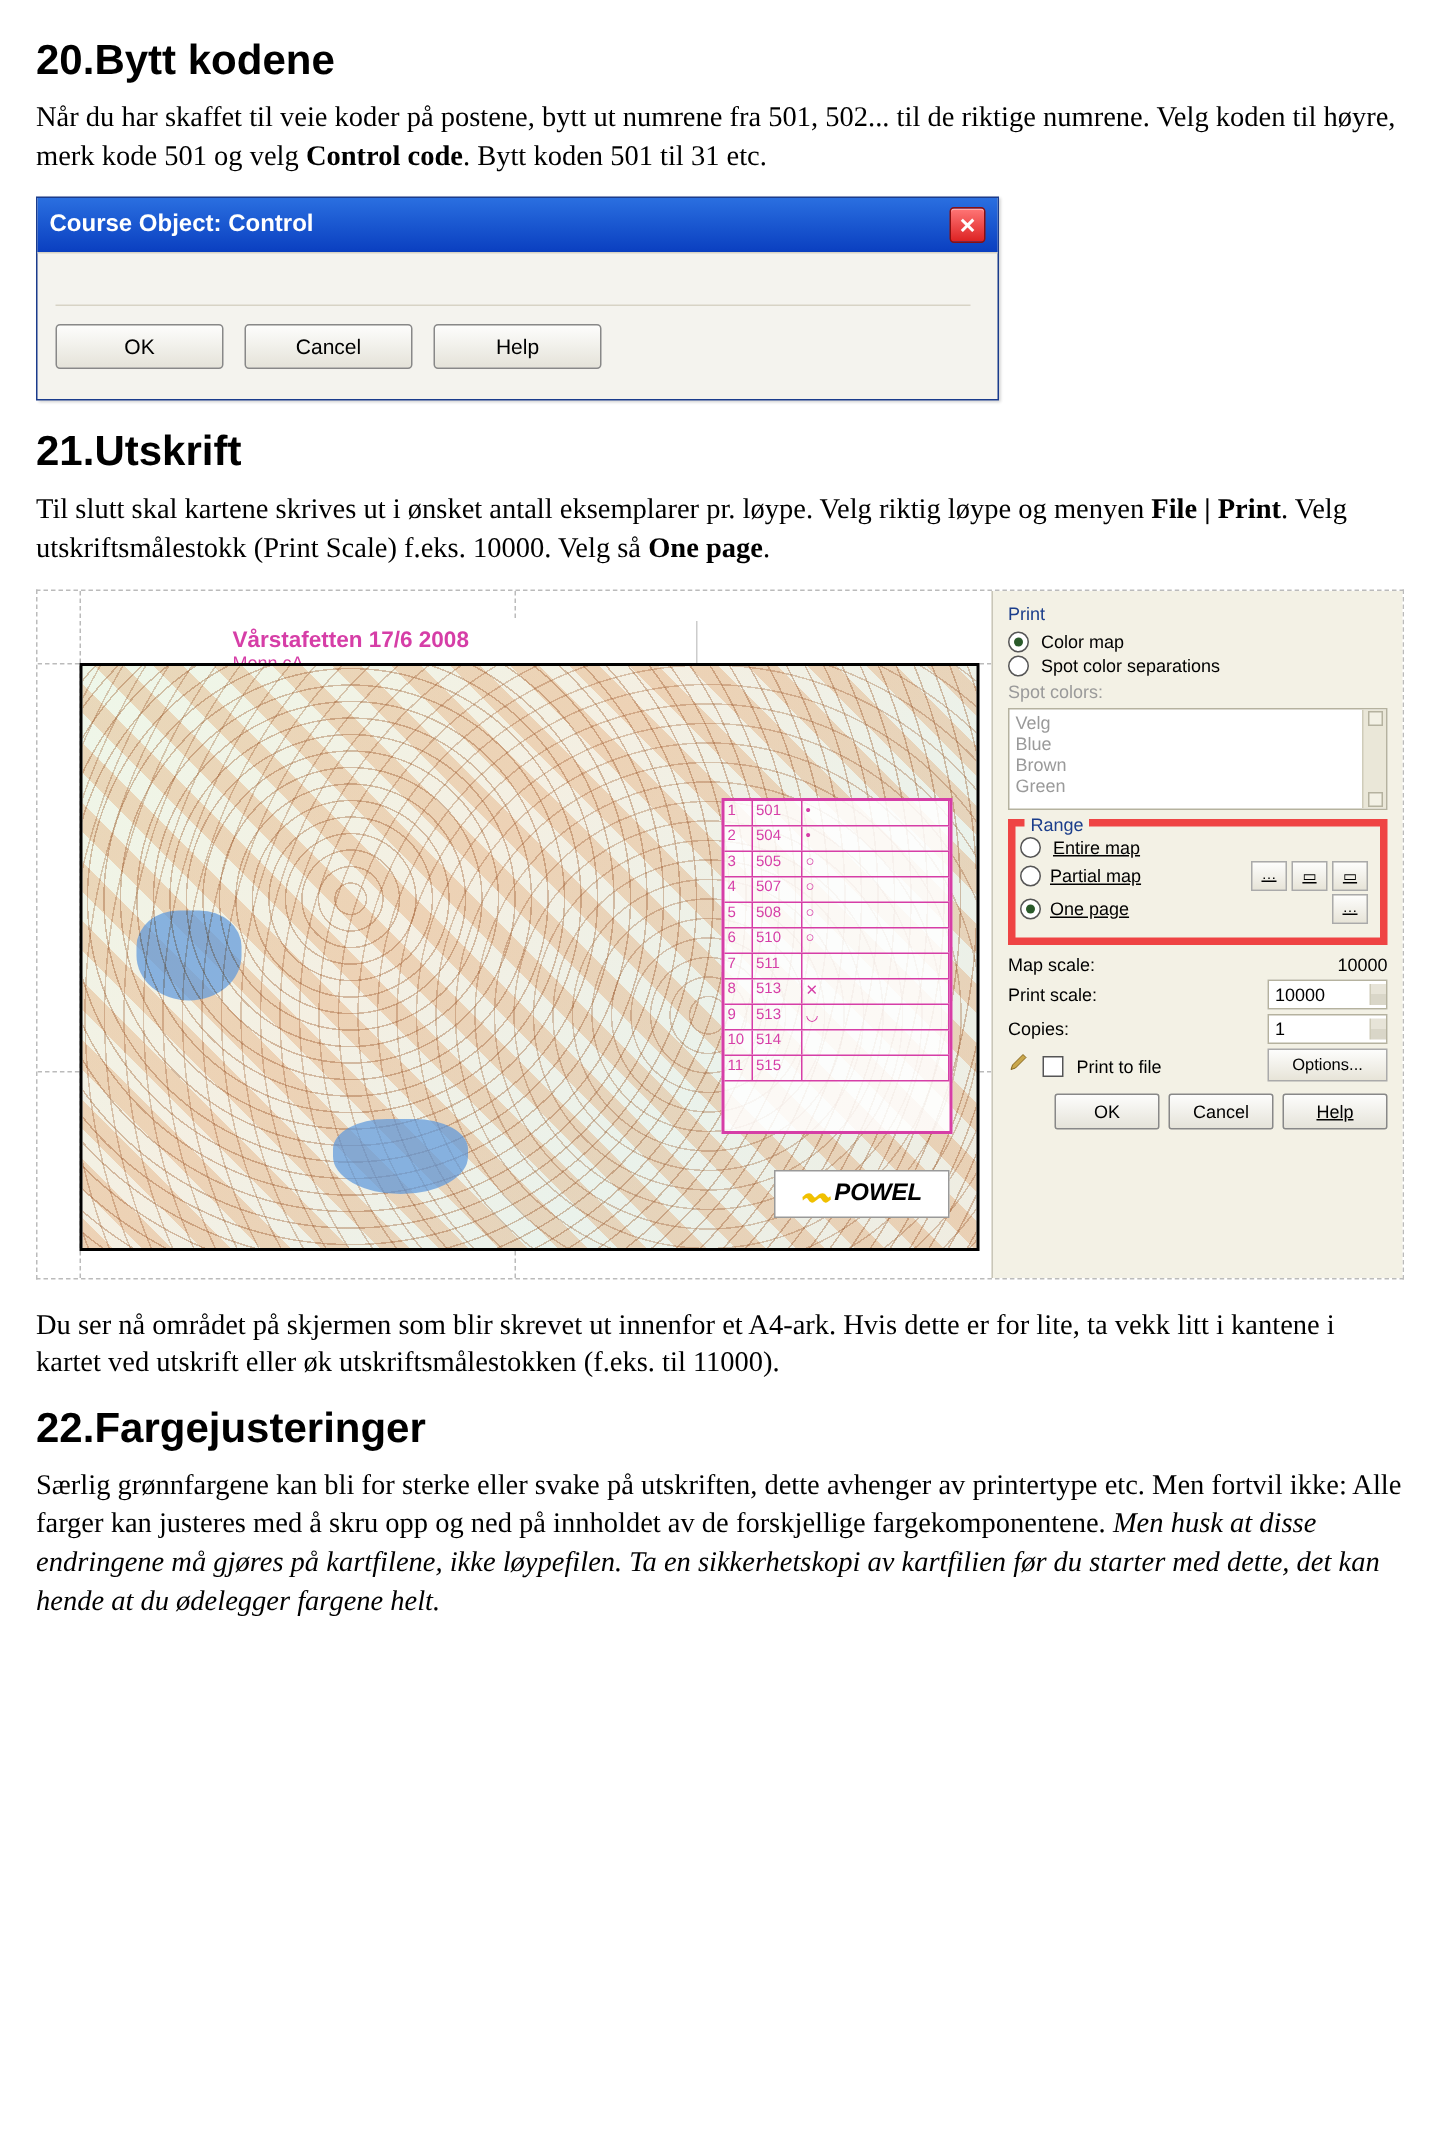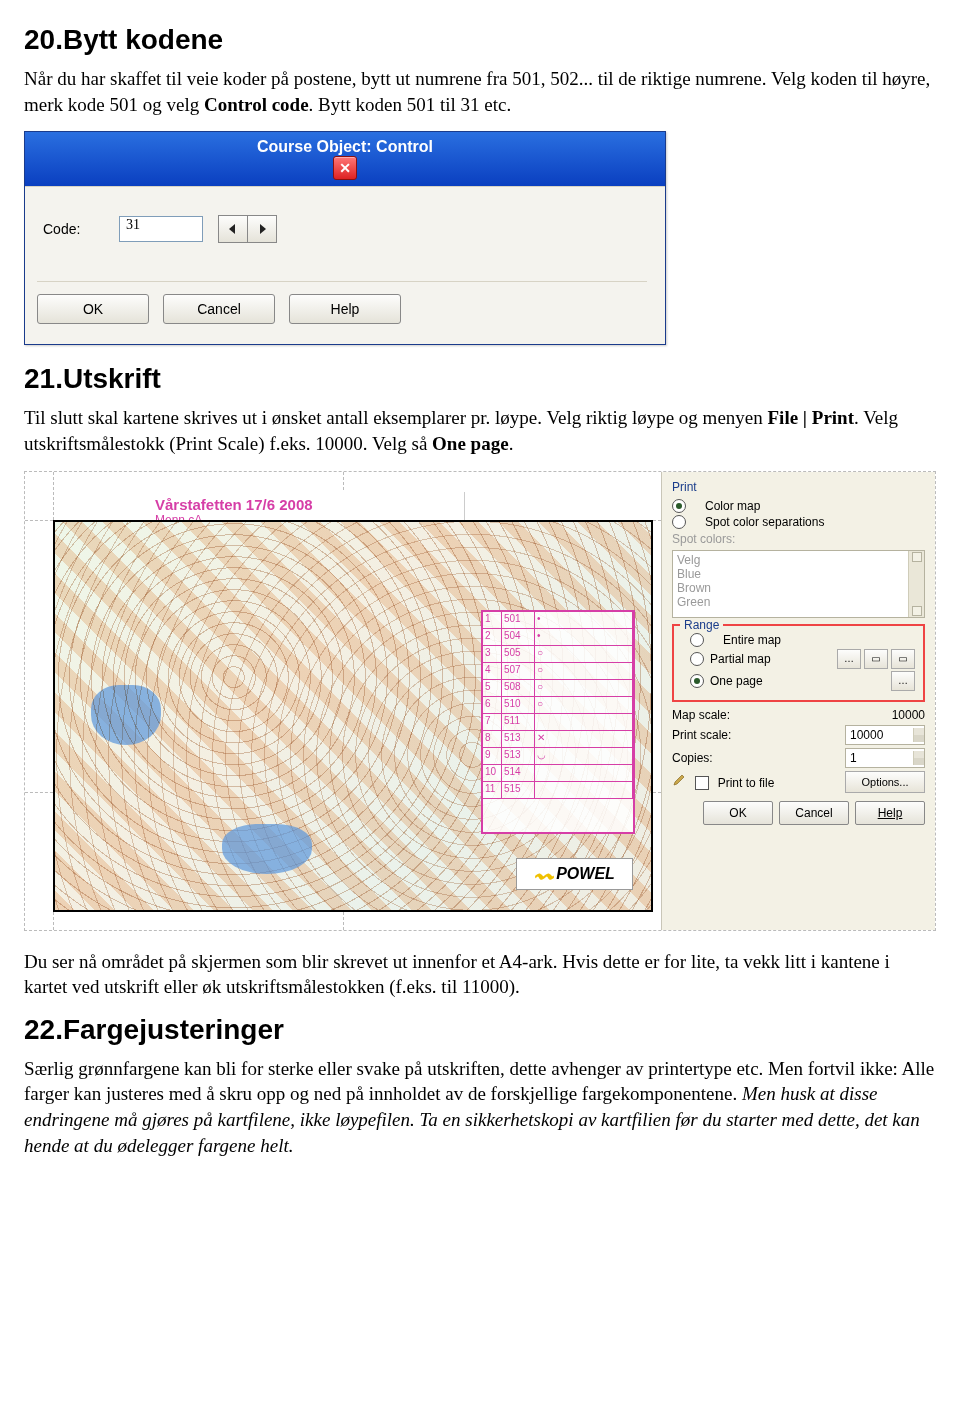--- a/index.html
+++ b/index.html
@@ -36,21 +36,20 @@
   .dlg1-title {
     background: linear-gradient(to bottom, #2a6fe0, #0a3fc0);
     color: #fff;
     font-family: Tahoma, Arial, sans-serif;
     font-size: 16px;
     font-weight: bold;
     padding: 6px 8px;
     display: flex;
     justify-content: space-between;
     align-items: center;
-    flex-direction: column;
   }
   .dlg1-close {
     width: 22px; height: 22px;
     background: linear-gradient(to bottom,#f77,#d22);
     border:1px solid #8a1010;
     border-radius:3px;
     display:flex;align-items:center;justify-content:center;
     color:#fff;font-weight:bold;font-family:Arial;
     font-size:14px;
     box-shadow: inset 0 1px 0 rgba(255,255,255,.4);
@@ -212,21 +211,21 @@
     padding:6px 10px 10px 10px;
     box-sizing:border-box;
     position:relative;
   }
   .section-title {
     color:#1a3d8b;
     font-size:12px;
     margin:2px 0 4px 0;
   }
   .radio-row {
-    display:flex;align-items:center;gap:19px;
+    display:flex;align-items:center;gap:8px;
     padding:1px 0;
   }
   .radio {
     width:12px;height:12px;border:1px solid #555;border-radius:50%;
     display:inline-flex;align-items:center;justify-content:center;
     background:#fff;
   }
   .radio.checked::after{
     content:"";width:6px;height:6px;border-radius:50%;background:#2a5a2a;
   }
@@ -246,24 +245,25 @@
     position:absolute;right:0;top:0;bottom:0;width:15px;
     background:#eae7d8;border-left:1px solid #cfccb9;
   }
   .listbox .sb::before,.listbox .sb::after{
     content:"";position:absolute;left:3px;width:8px;height:8px;
     border:1px solid #b5b29f;background:#f3f1e5;
   }
   .listbox .sb::before{top:1px;}
   .listbox .sb::after{bottom:1px;}
   .fieldset {
-    border:2px solid #ef4444;
-    padding:6px 8px 8px 16px;
+    border:5px solid #ef4444;
+    padding:6px 8px 8px 3px;
     margin:2px 0 6px 0;
     position:relative;
+    text-decoration:underline;
   }
   .fieldset .legend {
     position:absolute;top:-8px;left:6px;
     background:#f3f1e5;padding:0 4px;color:#1a3d8b;
   }
   .smallbtn {
     width:22px;height:18px;
     border:1px solid #aaa;
     background:linear-gradient(to bottom,#fdfdfc,#e7e4d8);
     font-size:10px;
@@ -307,36 +307,20 @@
 <p>
   <span>Når du har skaffet til veie koder på postene, bytt ut numrene fra 501, 502... til de riktige numrene. Velg koden til høyre, merk kode 501 og velg </span><span class="bold">Control code</span><span>. Bytt koden 501 til 31 etc.</span>
 </p>
 
 <div class="dlg1">
   <div class="dlg1-title">
     <span>Course Object: Control</span>
     <span class="dlg1-close">✕</span>
   </div>
   <div class="dlg1-body">
-    <div class="dlg1-row">
-      <span class="dlg1-label">Code:</span>
-      <span class="dlg1-input">31</span>
-      <span class="dlg1-nav">
-        <span class="dlg1-navbtn">
-          <svg width="12" height="12" viewBox="0 0 12 12">
-              <polygon points="8,1 8,11 2,6" fill="#222"></polygon>
-            </svg>
-        </span>
-        <span class="dlg1-navbtn">
-          <svg width="12" height="12" viewBox="0 0 12 12">
-              <polygon points="4,1 4,11 10,6" fill="#222"></polygon>
-            </svg>
-        </span>
-      </span>
-    </div>
     <div class="dlg1-btnrow">
       <span class="winbtn">OK</span>
       <span class="winbtn">Cancel</span>
       <span class="winbtn">Help</span>
     </div>
   </div>
 </div>
 
 <h2>21.Utskrift</h2>
 <p>

